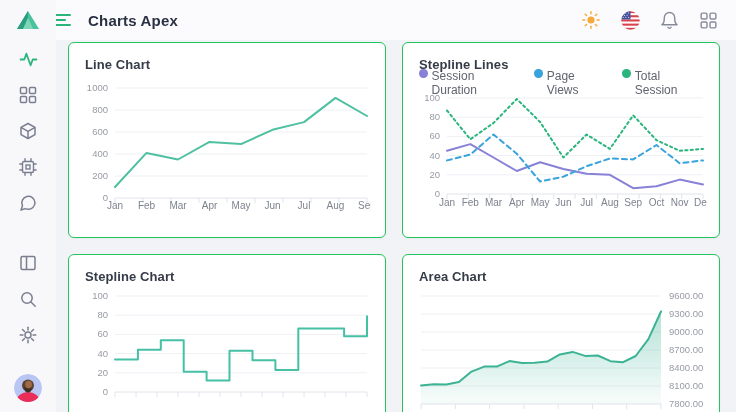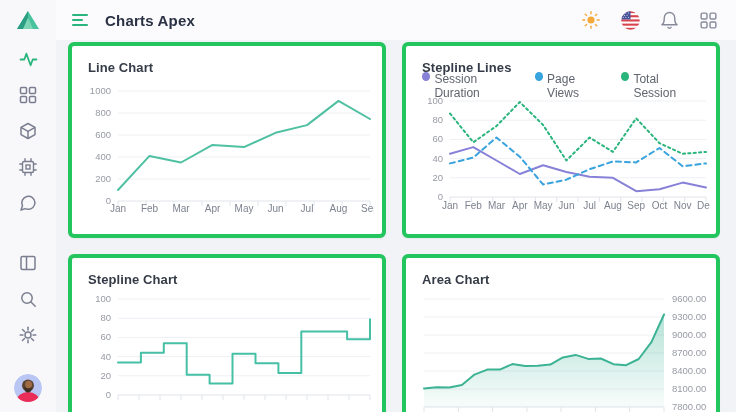--- a/index.html
+++ b/index.html
@@ -10,30 +10,30 @@
     background:#f2f3f7;
   }
   
   .sidebar { position:absolute; left:0; top:0; bottom:0; width:56px; background:#f8f8fb; display:flex; flex-direction:column; align-items:center; z-index:3; }
   .logo { width:56px; height:40px; display:flex; align-items:center; justify-content:center; cursor:pointer; }
   .snav-top { display:flex; flex-direction:column; align-items:center; gap:14px; margin-top:8px; }
   .snav-bottom { margin-top:auto; display:flex; flex-direction:column; align-items:center; gap:14px; margin-bottom:10px; }
   .sicon { width:22px; height:22px; display:flex; align-items:center; justify-content:center; cursor:pointer; border-radius:4px; }
   .avatar { width:28px; height:28px; border-radius:50%; overflow:hidden; margin-top:14px; cursor:pointer; }
   
-  .header { position:absolute; left:56px; right:0; top:0; height:40px; background:#fbfbfe; display:flex; align-items:center; padding:0 18px 0 16px; z-index:2; }
+  .header { position:absolute; left:39px; right:0; top:0; height:40px; background:#fbfbfe; display:flex; align-items:center; padding:0 18px 0 16px; z-index:2; }
   .hamburger { width:20px; height:16px; display:flex; flex-direction:column; justify-content:space-between; cursor:pointer; padding:2px 0; }
   .hamburger span { display:block; height:2px; border-radius:2px; background:#2ab57d; }
   .hamburger .l1 { width:16px; } .hamburger .l2 { width:11px; } .hamburger .l3 { width:16px; }
   .page-title { font-size:15px; font-weight:700; color:#2a3142; margin-left:13px; letter-spacing:.2px; }
   .hactions { margin-left:auto; display:flex; align-items:center; gap:19px; }
   .hbtn { width:20px; height:20px; display:flex; align-items:center; justify-content:center; cursor:pointer; }
   
   .main { position:absolute; left:56px; right:0; top:40px; padding:2px 16px 0 12px; display:grid; grid-template-columns:1fr 1fr; gap:16px; }
-  .card { background:#fff; border:4px solid #22c55e; border-radius:6px; box-shadow:0 1px 2px rgba(56,65,74,.06); padding:14px 16px; height:196px; overflow:hidden; }
+  .card { background:#fff; border:1px solid #22c55e; border-radius:6px; box-shadow:0 1px 2px rgba(56,65,74,.06); padding:14px 16px; height:196px; overflow:hidden; }
   .card.tall { height:222px; }
   .card-title { font-size:13px; font-weight:700; color:#353c48; letter-spacing:.1px; }
   .legend { display:flex; justify-content:center; align-items:center; gap:15px; margin-top:4px; height:14px; }
   .lg-item { display:flex; gap:4px; font-size:12px; color:#60646e; cursor:pointer; }
   .lg-dot { width:9px; height:9px; border-radius:50%; display:inline-block; }
   .chart { margin-top:8px; }
   .chart.tight { margin-top:2px; }
   svg text { font-family:"Liberation Sans", sans-serif; }
   .grid-line { stroke:#eef0f4; stroke-width:1; }
   .axis-line { stroke:#e2e4ea; stroke-width:1; }

